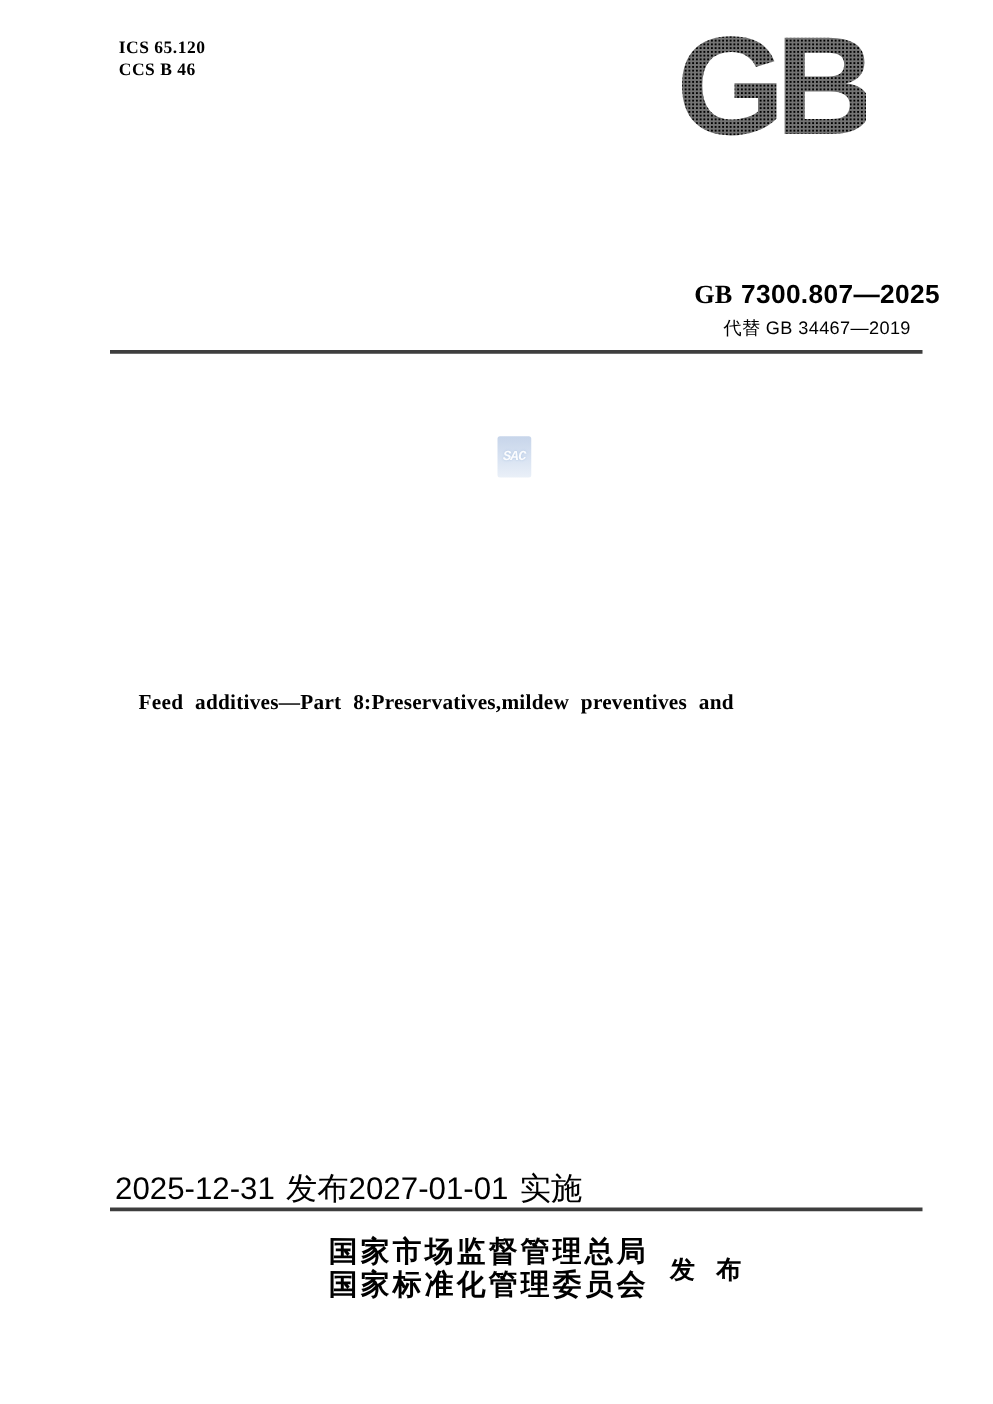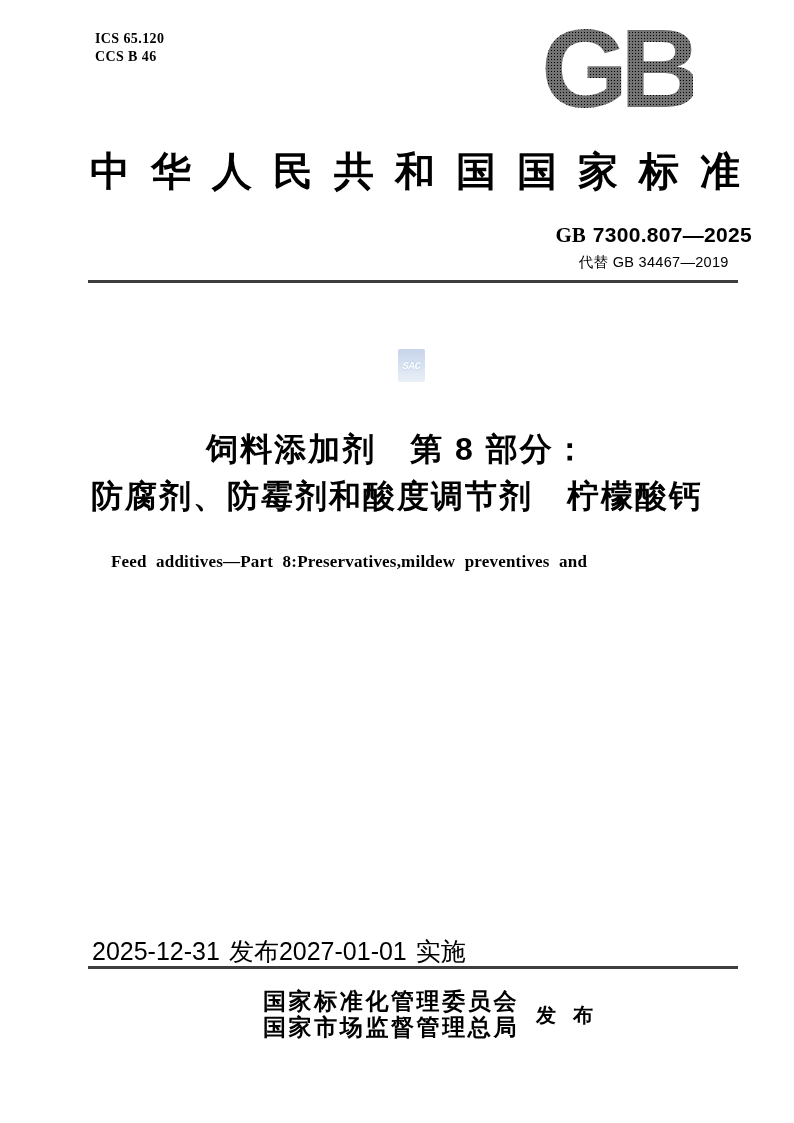--- a/index.html
+++ b/index.html
@@ -111,54 +111,49 @@
 
 <div class="page">
 
   <div class="ics-block">
     <div>ICS  65.120</div>
     <div>CCS  B  46</div>
   </div>
 
   <div class="gb-logo">GB</div>
 
-  <div class="nat-title">中华人民共和国国家标准</div>
 
   <div class="std-block">
     <div class="std-code">
       <span class="prefix">GB</span><span class="number">7300.807—2025</span>
     </div>
     <div class="std-supersede">代替 GB 34467—2019</div>
   </div>
 
   <div class="rule rule-top"></div>
 
   <div class="watermark">SAC</div>
 
-  <div class="cn-title">
-    <div>饲料添加剂　第 8 部分：</div>
-    <div>防腐剂、防霉剂和酸度调节剂　柠檬酸钙</div>
-  </div>
 
   <div class="en-title">
     <div>Feed additives—Part 8:Preservatives,mildew preventives and</div>
   </div>
 
   <div class="date-row">
     <div class="date-item">
       <span>2025-12-31</span><span class="label">发布</span>
     </div>
     <div class="date-item">
       <span>2027-01-01</span><span class="label">实施</span>
     </div>
   </div>
 
   <div class="rule rule-bottom"></div>
 
   <div class="issuer-row">
     <div class="issuer-lines">
+      <div>国家市场监督管理总局</div>
       <div>国家标准化管理委员会</div>
-      <div>国家市场监督管理总局</div>
     </div>
     <div class="publish-label">发 布</div>
   </div>
 
 </div>
 
 </body></html>

